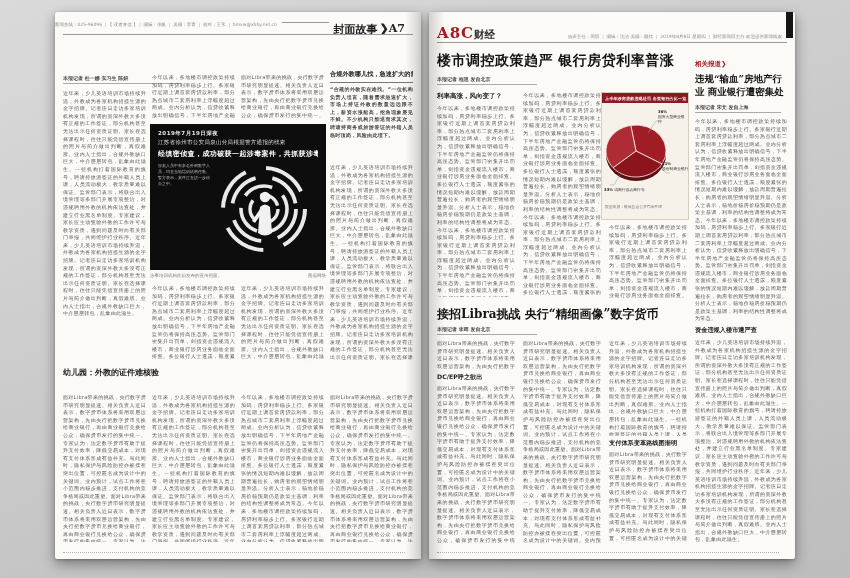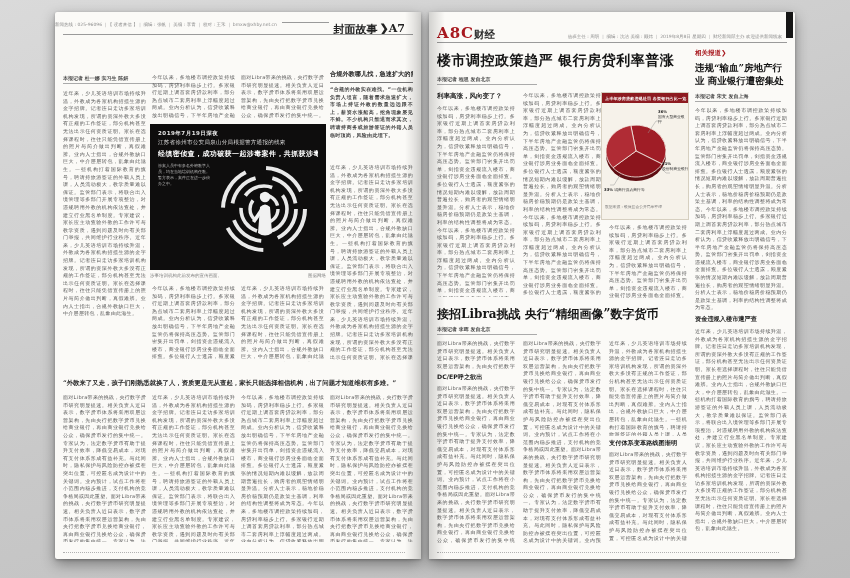--- a/index.html
+++ b/index.html
@@ -101,21 +101,21 @@
   <div class="abs filler" style="left:97px;top:273px;width:83px;height:77px">今年以来，多地楼市调控政策持续加码，房贷利率稳步上行。多家银行近期上调首套房贷款利率，部分热点城市二套房利率上浮幅度超过两成。业内分析认为，信贷收紧释放出明确信号，下半年房地产金融监管仍将保持高压态势。监管部门密集开出罚单，剑指资金违规流入楼市，商业银行涉房业务面临全面排查。多位银行人士透露，额度紧张的情况短期内难以缓解，放款周期普遍拉长，购房者的观望情绪明显升温。分析人士表示，稳地价稳房价稳预期仍是政策主基调，利率的结构性调整将成为常态。今年以来，多地楼市调控政策持续加码，房贷利率稳步上行。多家银行近期上调首套房贷款利率，部分热点城市二套房利率上浮幅度超过两成。业内分析认为，信贷收紧释放出明确信号，下半年房地产金融监管仍将保持高压态势。监管部门密集开出罚单，剑指资金违规流入楼市，商业银行涉房业务面临全面排查。多位银行人士透露，额度紧张的情况短期内难以缓解，放款周期普遍拉长，购房者的观望情绪明显升温。分析人士表示，稳地价稳房价稳预期仍是政策主基调，利率的结构性调整将成为常态。</div>
   <div class="abs filler" style="left:186px;top:273px;width:83px;height:77px">近年来，少儿英语培训市场持续升温，外教成为各家机构招揽生源的金字招牌。记者连日走访多家培训机构发现，所谓的资深外教大多没有正规的工作签证，部分机构甚至无法出示任何资质证明。家长在选择课程时，往往只能凭借宣传册上的照片与简介做出判断，真假难辨。业内人士指出，合规外教缺口巨大，中介层层转包，乱象由此滋生。一些机构打着国际教育的旗号，聘请持旅游签证的外籍人员上课，人员流动极大，教学质量难以保证。监管部门表示，将联合出入境管理等多部门开展专项整治，对违规聘用外教的机构依法查处，并建立行业黑名单制度。专家建议，家长应主动查验外教的工作许可与教学资质，遇到问题及时向有关部门举报，共同维护行业秩序。近年来，少儿英语培训市场持续升温，外教成为各家机构招揽生源的金字招牌。记者连日走访多家培训机构发现，所谓的资深外教大多没有正规的工作签证，部分机构甚至无法出示任何资质证明。家长在选择课程时，往往只能凭借宣传册上的照片与简介做出判断，真假难辨。业内人士指出，合规外教缺口巨大，中介层层转包，乱象由此滋生。</div>
 
   <div class="abs" style="left:275px;top:58px;width:83px;height:292px;overflow:hidden">
     <div class="crosshead" style="font-size:6.2px">合规外教哪儿找，急速扩大的需求</div>
     <div class="rule" style="margin:3px 0;background:#777"></div>
     <div class="filler boldtxt" style="height:74px">“合规的外教实在难找。”一位机构负责人坦言，随着需求急速扩大，市场上持证外教的数量远远跟不上，薪资水涨船高，挖角现象屡见不鲜。不少机构只能退而求其次，聘请持商务或旅游签证的外籍人员临时顶岗，风险由此埋下。</div>
     <div class="filler" style="height:202px;margin-top:4px">近年来，少儿英语培训市场持续升温，外教成为各家机构招揽生源的金字招牌。记者连日走访多家培训机构发现，所谓的资深外教大多没有正规的工作签证，部分机构甚至无法出示任何资质证明。家长在选择课程时，往往只能凭借宣传册上的照片与简介做出判断，真假难辨。业内人士指出，合规外教缺口巨大，中介层层转包，乱象由此滋生。一些机构打着国际教育的旗号，聘请持旅游签证的外籍人员上课，人员流动极大，教学质量难以保证。监管部门表示，将联合出入境管理等多部门开展专项整治，对违规聘用外教的机构依法查处，并建立行业黑名单制度。专家建议，家长应主动查验外教的工作许可与教学资质，遇到问题及时向有关部门举报，共同维护行业秩序。近年来，少儿英语培训市场持续升温，外教成为各家机构招揽生源的金字招牌。记者连日走访多家培训机构发现，所谓的资深外教大多没有正规的工作签证，部分机构甚至无法出示任何资质证明。家长在选择课程时，往往只能凭借宣传册上的照片与简介做出判断，真假难辨。业内人士指出，合规外教缺口巨大，中介层层转包，乱象由此滋生。</div>
   </div>
 
-  <div class="abs serif crosshead" style="left:8px;top:367px;width:342px;font-size:6.4px;color:#2a2a2a">“外教来了又走，孩子们刚熟悉就换了人，资质更是无从查起，家长只能选择相信机构，出了问题才知道维权有多难。”</div>
+  <div class="abs crosshead" style="left:8px;top:355px;width:220px;font-size:8px">幼儿园：外教的证件难核验</div>
 
   <div class="abs filler" style="left:8px;top:382px;width:83px;height:148px">面对Libra带来的挑战，央行数字货币研究明显提速。相关负责人近日表示，数字货币体系将采用双层运营架构，先由央行把数字货币兑换给商业银行，再由商业银行兑换给公众，确保货币发行的集中统一。专家认为，法定数字货币有助于提升支付效率，降低交易成本，对现有支付体系形成有益补充。与此同时，隐私保护与风险防控亦被摆在突出位置，可控匿名成为设计中的关键词。业内预计，试点工作将在小范围内稳步推进，支付机构的竞争格局或因此重塑。面对Libra带来的挑战，央行数字货币研究明显提速。相关负责人近日表示，数字货币体系将采用双层运营架构，先由央行把数字货币兑换给商业银行，再由商业银行兑换给公众，确保货币发行的集中统一。专家认为，法定数字货币有助于提升支付效率，降低交易成本，对现有支付体系形成有益补充。与此同时，隐私保护与风险防控亦被摆在突出位置，可控匿名成为设计中的关键词。业内预计，试点工作将在小范围内稳步推进，支付机构的竞争格局或因此重塑。</div>
   <div class="abs filler" style="left:97px;top:382px;width:83px;height:148px">近年来，少儿英语培训市场持续升温，外教成为各家机构招揽生源的金字招牌。记者连日走访多家培训机构发现，所谓的资深外教大多没有正规的工作签证，部分机构甚至无法出示任何资质证明。家长在选择课程时，往往只能凭借宣传册上的照片与简介做出判断，真假难辨。业内人士指出，合规外教缺口巨大，中介层层转包，乱象由此滋生。一些机构打着国际教育的旗号，聘请持旅游签证的外籍人员上课，人员流动极大，教学质量难以保证。监管部门表示，将联合出入境管理等多部门开展专项整治，对违规聘用外教的机构依法查处，并建立行业黑名单制度。专家建议，家长应主动查验外教的工作许可与教学资质，遇到问题及时向有关部门举报，共同维护行业秩序。近年来，少儿英语培训市场持续升温，外教成为各家机构招揽生源的金字招牌。记者连日走访多家培训机构发现，所谓的资深外教大多没有正规的工作签证，部分机构甚至无法出示任何资质证明。家长在选择课程时，往往只能凭借宣传册上的照片与简介做出判断，真假难辨。业内人士指出，合规外教缺口巨大，中介层层转包，乱象由此滋生。</div>
   <div class="abs filler" style="left:186px;top:382px;width:83px;height:148px">今年以来，多地楼市调控政策持续加码，房贷利率稳步上行。多家银行近期上调首套房贷款利率，部分热点城市二套房利率上浮幅度超过两成。业内分析认为，信贷收紧释放出明确信号，下半年房地产金融监管仍将保持高压态势。监管部门密集开出罚单，剑指资金违规流入楼市，商业银行涉房业务面临全面排查。多位银行人士透露，额度紧张的情况短期内难以缓解，放款周期普遍拉长，购房者的观望情绪明显升温。分析人士表示，稳地价稳房价稳预期仍是政策主基调，利率的结构性调整将成为常态。今年以来，多地楼市调控政策持续加码，房贷利率稳步上行。多家银行近期上调首套房贷款利率，部分热点城市二套房利率上浮幅度超过两成。业内分析认为，信贷收紧释放出明确信号，下半年房地产金融监管仍将保持高压态势。监管部门密集开出罚单，剑指资金违规流入楼市，商业银行涉房业务面临全面排查。多位银行人士透露，额度紧张的情况短期内难以缓解，放款周期普遍拉长，购房者的观望情绪明显升温。分析人士表示，稳地价稳房价稳预期仍是政策主基调，利率的结构性调整将成为常态。</div>
   <div class="abs filler" style="left:275px;top:382px;width:83px;height:148px">面对Libra带来的挑战，央行数字货币研究明显提速。相关负责人近日表示，数字货币体系将采用双层运营架构，先由央行把数字货币兑换给商业银行，再由商业银行兑换给公众，确保货币发行的集中统一。专家认为，法定数字货币有助于提升支付效率，降低交易成本，对现有支付体系形成有益补充。与此同时，隐私保护与风险防控亦被摆在突出位置，可控匿名成为设计中的关键词。业内预计，试点工作将在小范围内稳步推进，支付机构的竞争格局或因此重塑。面对Libra带来的挑战，央行数字货币研究明显提速。相关负责人近日表示，数字货币体系将采用双层运营架构，先由央行把数字货币兑换给商业银行，再由商业银行兑换给公众，确保货币发行的集中统一。专家认为，法定数字货币有助于提升支付效率，降低交易成本，对现有支付体系形成有益补充。与此同时，隐私保护与风险防控亦被摆在突出位置，可控匿名成为设计中的关键词。业内预计，试点工作将在小范围内稳步推进，支付机构的竞争格局或因此重塑。</div>
 
   <div class="abs dotted" style="left:8px;top:540px;width:342px"></div>
 </div>
 
 <div class="page" id="pageR">
@@ -180,21 +180,21 @@
     <div class="crosshead" style="font-size:6.2px;margin:3px 0">DC/EP呼之欲出</div>
     <div class="filler" style="height:158px">面对Libra带来的挑战，央行数字货币研究明显提速。相关负责人近日表示，数字货币体系将采用双层运营架构，先由央行把数字货币兑换给商业银行，再由商业银行兑换给公众，确保货币发行的集中统一。专家认为，法定数字货币有助于提升支付效率，降低交易成本，对现有支付体系形成有益补充。与此同时，隐私保护与风险防控亦被摆在突出位置，可控匿名成为设计中的关键词。业内预计，试点工作将在小范围内稳步推进，支付机构的竞争格局或因此重塑。面对Libra带来的挑战，央行数字货币研究明显提速。相关负责人近日表示，数字货币体系将采用双层运营架构，先由央行把数字货币兑换给商业银行，再由商业银行兑换给公众，确保货币发行的集中统一。专家认为，法定数字货币有助于提升支付效率，降低交易成本，对现有支付体系形成有益补充。与此同时，隐私保护与风险防控亦被摆在突出位置，可控匿名成为设计中的关键词。业内预计，试点工作将在小范围内稳步推进，支付机构的竞争格局或因此重塑。</div>
   </div>
   <div class="abs filler" style="left:94px;top:328px;width:78px;height:204px">面对Libra带来的挑战，央行数字货币研究明显提速。相关负责人近日表示，数字货币体系将采用双层运营架构，先由央行把数字货币兑换给商业银行，再由商业银行兑换给公众，确保货币发行的集中统一。专家认为，法定数字货币有助于提升支付效率，降低交易成本，对现有支付体系形成有益补充。与此同时，隐私保护与风险防控亦被摆在突出位置，可控匿名成为设计中的关键词。业内预计，试点工作将在小范围内稳步推进，支付机构的竞争格局或因此重塑。面对Libra带来的挑战，央行数字货币研究明显提速。相关负责人近日表示，数字货币体系将采用双层运营架构，先由央行把数字货币兑换给商业银行，再由商业银行兑换给公众，确保货币发行的集中统一。专家认为，法定数字货币有助于提升支付效率，降低交易成本，对现有支付体系形成有益补充。与此同时，隐私保护与风险防控亦被摆在突出位置，可控匿名成为设计中的关键词。业内预计，试点工作将在小范围内稳步推进，支付机构的竞争格局或因此重塑。</div>
   <div class="abs" style="left:180px;top:328px;width:78px;height:204px;overflow:hidden">
     <div class="filler" style="height:96px">近年来，少儿英语培训市场持续升温，外教成为各家机构招揽生源的金字招牌。记者连日走访多家培训机构发现，所谓的资深外教大多没有正规的工作签证，部分机构甚至无法出示任何资质证明。家长在选择课程时，往往只能凭借宣传册上的照片与简介做出判断，真假难辨。业内人士指出，合规外教缺口巨大，中介层层转包，乱象由此滋生。一些机构打着国际教育的旗号，聘请持旅游签证的外籍人员上课，人员流动极大，教学质量难以保证。监管部门表示，将联合出入境管理等多部门开展专项整治，对违规聘用外教的机构依法查处，并建立行业黑名单制度。专家建议，家长应主动查验外教的工作许可与教学资质，遇到问题及时向有关部门举报，共同维护行业秩序。近年来，少儿英语培训市场持续升温，外教成为各家机构招揽生源的金字招牌。记者连日走访多家培训机构发现，所谓的资深外教大多没有正规的工作签证，部分机构甚至无法出示任何资质证明。家长在选择课程时，往往只能凭借宣传册上的照片与简介做出判断，真假难辨。业内人士指出，合规外教缺口巨大，中介层层转包，乱象由此滋生。</div>
     <div class="crosshead" style="font-size:6.2px;margin:3px 0">支付体系变革路线图渐明</div>
     <div class="filler" style="height:92px">面对Libra带来的挑战，央行数字货币研究明显提速。相关负责人近日表示，数字货币体系将采用双层运营架构，先由央行把数字货币兑换给商业银行，再由商业银行兑换给公众，确保货币发行的集中统一。专家认为，法定数字货币有助于提升支付效率，降低交易成本，对现有支付体系形成有益补充。与此同时，隐私保护与风险防控亦被摆在突出位置，可控匿名成为设计中的关键词。业内预计，试点工作将在小范围内稳步推进，支付机构的竞争格局或因此重塑。面对Libra带来的挑战，央行数字货币研究明显提速。相关负责人近日表示，数字货币体系将采用双层运营架构，先由央行把数字货币兑换给商业银行，再由商业银行兑换给公众，确保货币发行的集中统一。专家认为，法定数字货币有助于提升支付效率，降低交易成本，对现有支付体系形成有益补充。与此同时，隐私保护与风险防控亦被摆在突出位置，可控匿名成为设计中的关键词。业内预计，试点工作将在小范围内稳步推进，支付机构的竞争格局或因此重塑。</div>
   </div>
 
-  <div class="abs" style="left:266px;top:37px;width:92px;height:492px;overflow:hidden">
+  <div class="abs" style="left:266px;top:48px;width:92px;height:492px;overflow:hidden">
     <div class="crosshead red" style="font-size:6.5px">相关报道❯</div>
     <div class="serif" style="font-size:9.5px;line-height:13px;font-weight:bold;color:#141414;margin-top:3px;height:28px;overflow:hidden">违规“输血”房地产行业 商业银行遭密集处罚</div>
     <div class="byline" style="width:86px;margin-top:4px">本报记者 宋文 发自上海</div>
     <div class="filler" style="height:204px;margin-top:5px">今年以来，多地楼市调控政策持续加码，房贷利率稳步上行。多家银行近期上调首套房贷款利率，部分热点城市二套房利率上浮幅度超过两成。业内分析认为，信贷收紧释放出明确信号，下半年房地产金融监管仍将保持高压态势。监管部门密集开出罚单，剑指资金违规流入楼市，商业银行涉房业务面临全面排查。多位银行人士透露，额度紧张的情况短期内难以缓解，放款周期普遍拉长，购房者的观望情绪明显升温。分析人士表示，稳地价稳房价稳预期仍是政策主基调，利率的结构性调整将成为常态。今年以来，多地楼市调控政策持续加码，房贷利率稳步上行。多家银行近期上调首套房贷款利率，部分热点城市二套房利率上浮幅度超过两成。业内分析认为，信贷收紧释放出明确信号，下半年房地产金融监管仍将保持高压态势。监管部门密集开出罚单，剑指资金违规流入楼市，商业银行涉房业务面临全面排查。多位银行人士透露，额度紧张的情况短期内难以缓解，放款周期普遍拉长，购房者的观望情绪明显升温。分析人士表示，稳地价稳房价稳预期仍是政策主基调，利率的结构性调整将成为常态。</div>
     <div class="crosshead" style="font-size:6.2px;margin:4px 0">资金违规入楼市遭严查</div>
     <div class="filler" style="height:208px">近年来，少儿英语培训市场持续升温，外教成为各家机构招揽生源的金字招牌。记者连日走访多家培训机构发现，所谓的资深外教大多没有正规的工作签证，部分机构甚至无法出示任何资质证明。家长在选择课程时，往往只能凭借宣传册上的照片与简介做出判断，真假难辨。业内人士指出，合规外教缺口巨大，中介层层转包，乱象由此滋生。一些机构打着国际教育的旗号，聘请持旅游签证的外籍人员上课，人员流动极大，教学质量难以保证。监管部门表示，将联合出入境管理等多部门开展专项整治，对违规聘用外教的机构依法查处，并建立行业黑名单制度。专家建议，家长应主动查验外教的工作许可与教学资质，遇到问题及时向有关部门举报，共同维护行业秩序。近年来，少儿英语培训市场持续升温，外教成为各家机构招揽生源的金字招牌。记者连日走访多家培训机构发现，所谓的资深外教大多没有正规的工作签证，部分机构甚至无法出示任何资质证明。家长在选择课程时，往往只能凭借宣传册上的照片与简介做出判断，真假难辨。业内人士指出，合规外教缺口巨大，中介层层转包，乱象由此滋生。</div>
   </div>
 
   <div class="abs dotted" style="left:8px;top:540px;width:342px"></div>
 </div>

